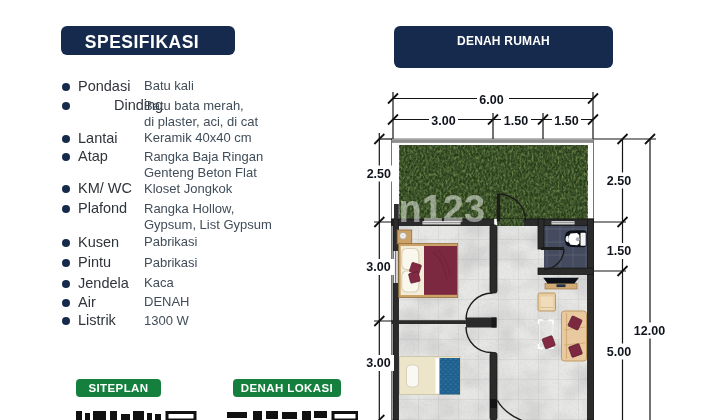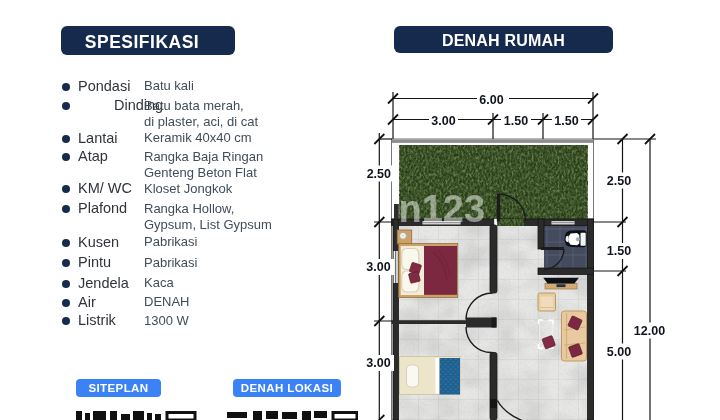--- a/index.html
+++ b/index.html
@@ -3,29 +3,29 @@
 <meta charset="utf-8">
 <style>
   html,body{margin:0;padding:0;}
   body{width:720px;height:420px;background:#ffffff;overflow:hidden;position:relative;
        font-family:"Liberation Sans", sans-serif;}
   .abs{position:absolute;}
   .hdr{background:#152a4c;color:#fff;font-weight:bold;text-align:center;border-radius:6px;box-sizing:border-box;}
   .lbl{color:#30343b;font-size:14.5px;line-height:17px;}
   .val{color:#414d59;font-size:13px;line-height:16.3px;}
   .dot{width:8px;height:8px;border-radius:50%;background:#152a4c;}
-  .btn{background:#3b82f6;color:#fff;font-weight:bold;font-size:11.5px;text-align:center;
+  .btn{background:#15803d;color:#fff;font-weight:bold;font-size:11.5px;text-align:center;
        border-radius:4px;letter-spacing:0.4px;}
 </style>
 </head>
 <body>
 
 <div class="abs hdr" style="left:61px;top:26px;width:174px;height:29px;line-height:32px;font-size:17.5px;letter-spacing:0.5px;padding-right:12px;">SPESIFIKASI</div>
 
-<div class="abs hdr" style="left:394px;top:26px;width:219px;height:27px;line-height:30px;font-size:16px;letter-spacing:0.2px;">DENAH RUMAH</div>
+<div class="abs hdr" style="left:394px;top:26px;width:219px;height:42px;line-height:30px;font-size:12px;letter-spacing:0.2px;">DENAH RUMAH</div>
 
 <div id="speclist">
 
 <div class="abs dot" style="left:62px;top:82.8px;"></div>
 <div class="abs lbl" style="left:78px;top:77.5px;">Pondasi</div>
 <div class="abs val" style="left:144px;top:78.4px;">Batu kali</div>
 
 <div class="abs dot" style="left:62px;top:102.3px;"></div>
 <div class="abs lbl" style="left:78px;top:97.0px;margin-left:36px;">Dinding</div>
 <div class="abs val" style="left:144px;top:97.9px;">Batu bata merah,<br>di plaster, aci, di cat</div>

